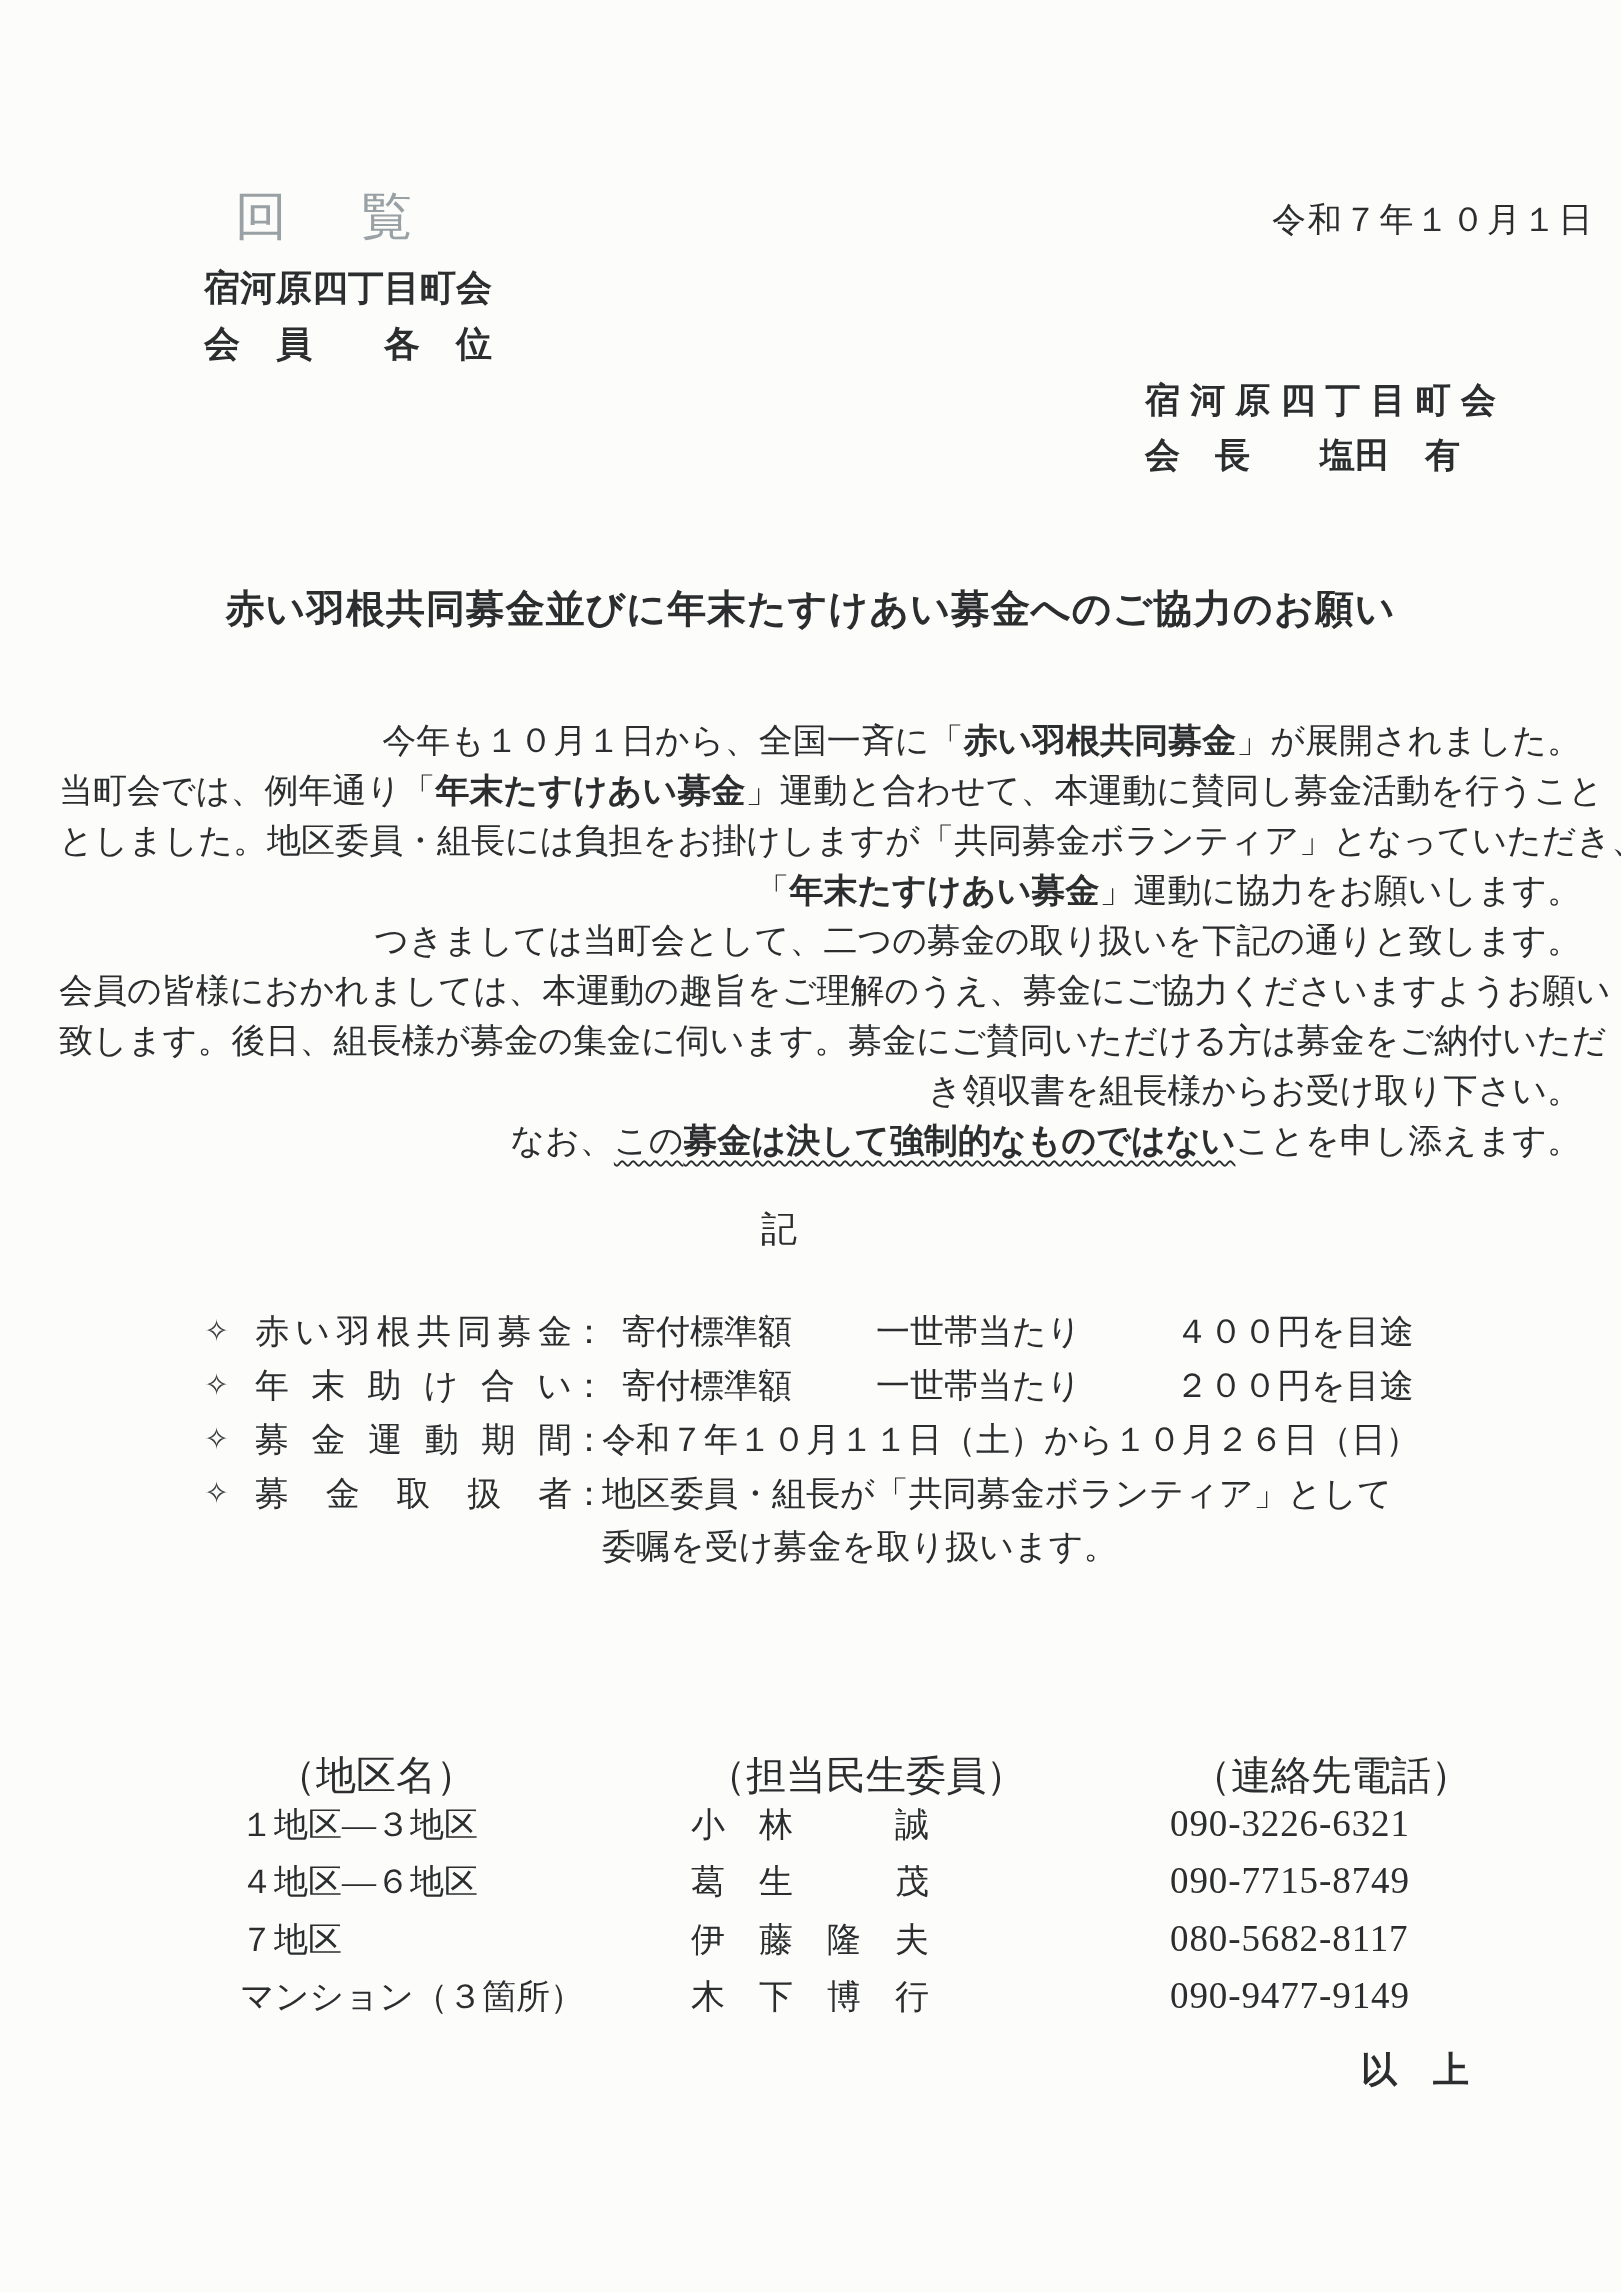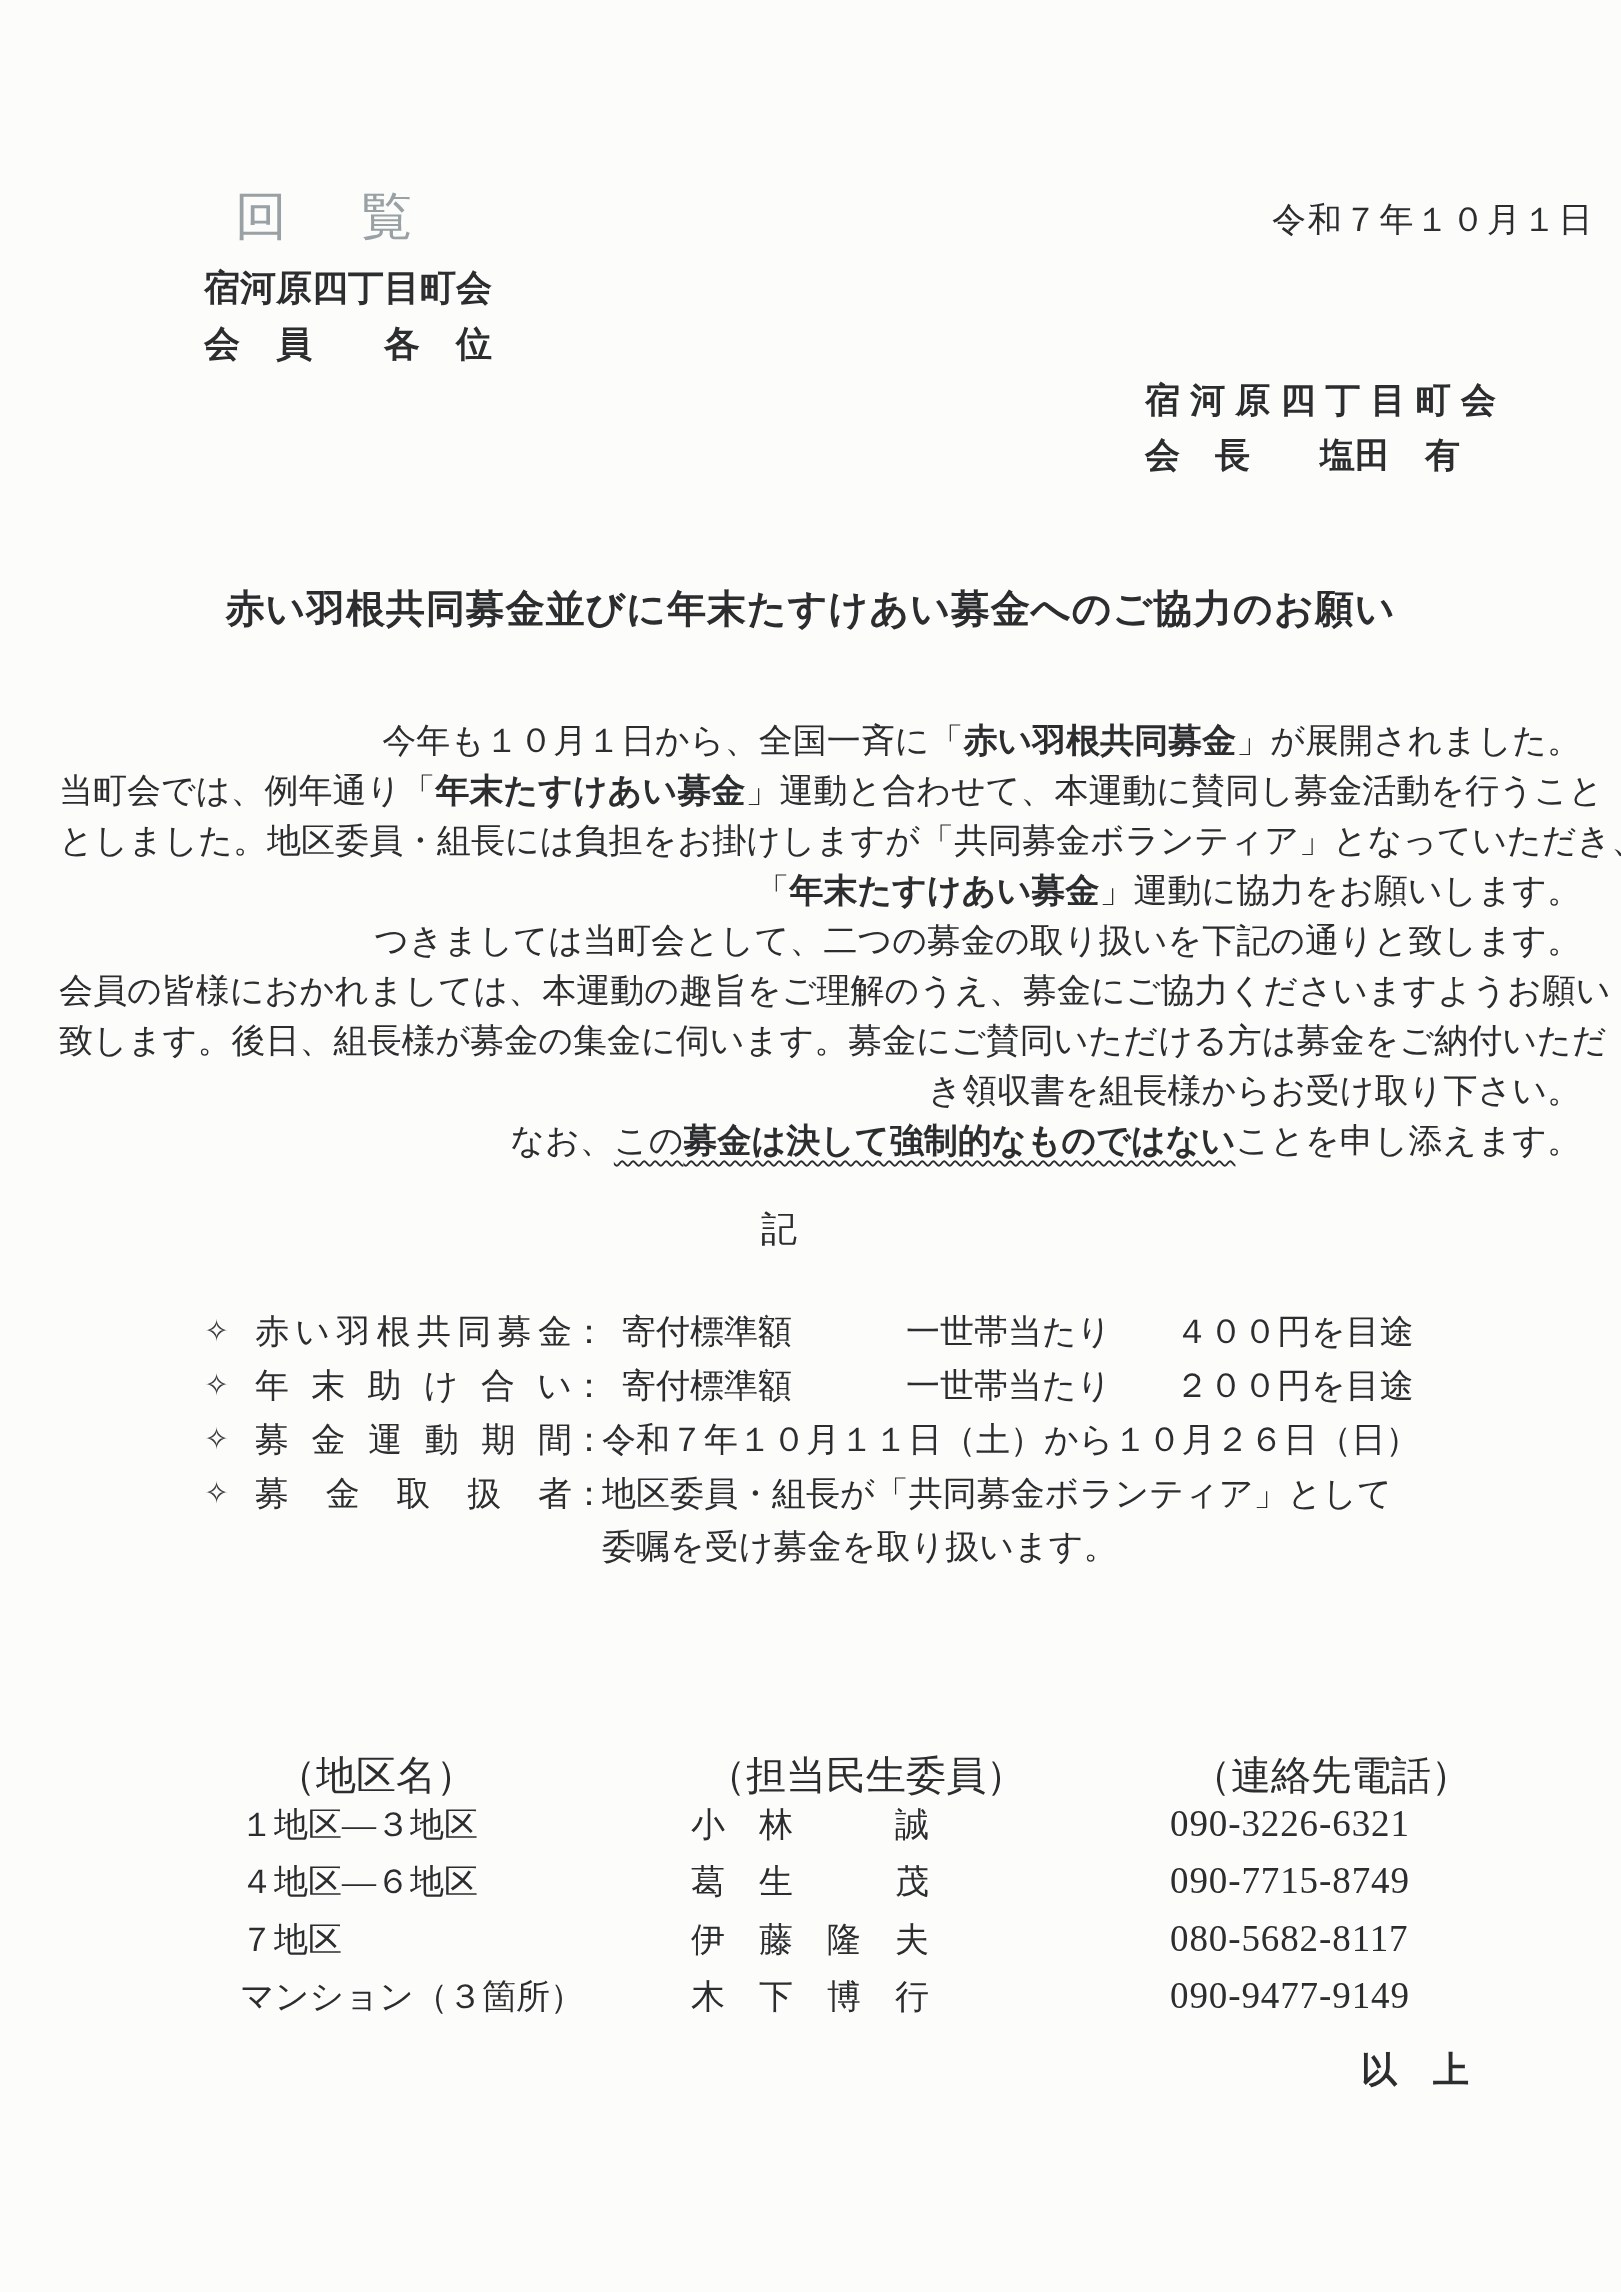--- a/index.html
+++ b/index.html
@@ -38,21 +38,21 @@
   .u{text-decoration:underline;text-decoration-style:wavy;text-decoration-thickness:1.8px;text-underline-offset:8px;}
   
   .memo-heading{left:0;top:1205px;width:1558px;text-align:center;font-size:36px;}
   
   .m-row{position:absolute;left:0;width:1621px;height:54px;font-size:34px;}
   .m-bullet{position:absolute;left:204px;top:3.6px;font-size:30px;color:#3a3c3e;}
   .m-label{position:absolute;left:255px;width:351px;display:flex;}
   .m-label .jl{flex:1;text-align:justify;text-align-last:justify;}
   .m-label .colon{flex:none;}
   .m-v1{position:absolute;left:622px;white-space:pre;text-align:center;}
-  .m-v2{position:absolute;left:906px;white-space:pre;text-align:center;}
+  .m-v2{position:absolute;left:876px;white-space:pre;text-align:center;}
   .m-v3{position:absolute;left:1175px;white-space:pre;}
   .m-text{position:absolute;left:602px;white-space:pre;}
   
   .contact-intro{left:59px;top:1652px;font-size:34px;white-space:pre;}
   .th{position:absolute;top:1748px;font-size:40px;}
   .th1{left:276px;} .th2{left:706px;} .th3{left:1191px;}
   .c-row{position:absolute;left:0;width:1473px;height:57px;font-size:34px;}
   .c-dist{position:absolute;left:240px;white-space:pre;}
   .c-name{position:absolute;left:691px;white-space:pre;}
   .c-phone{position:absolute;left:1170px;font-size:37px;letter-spacing:0.9px;}

